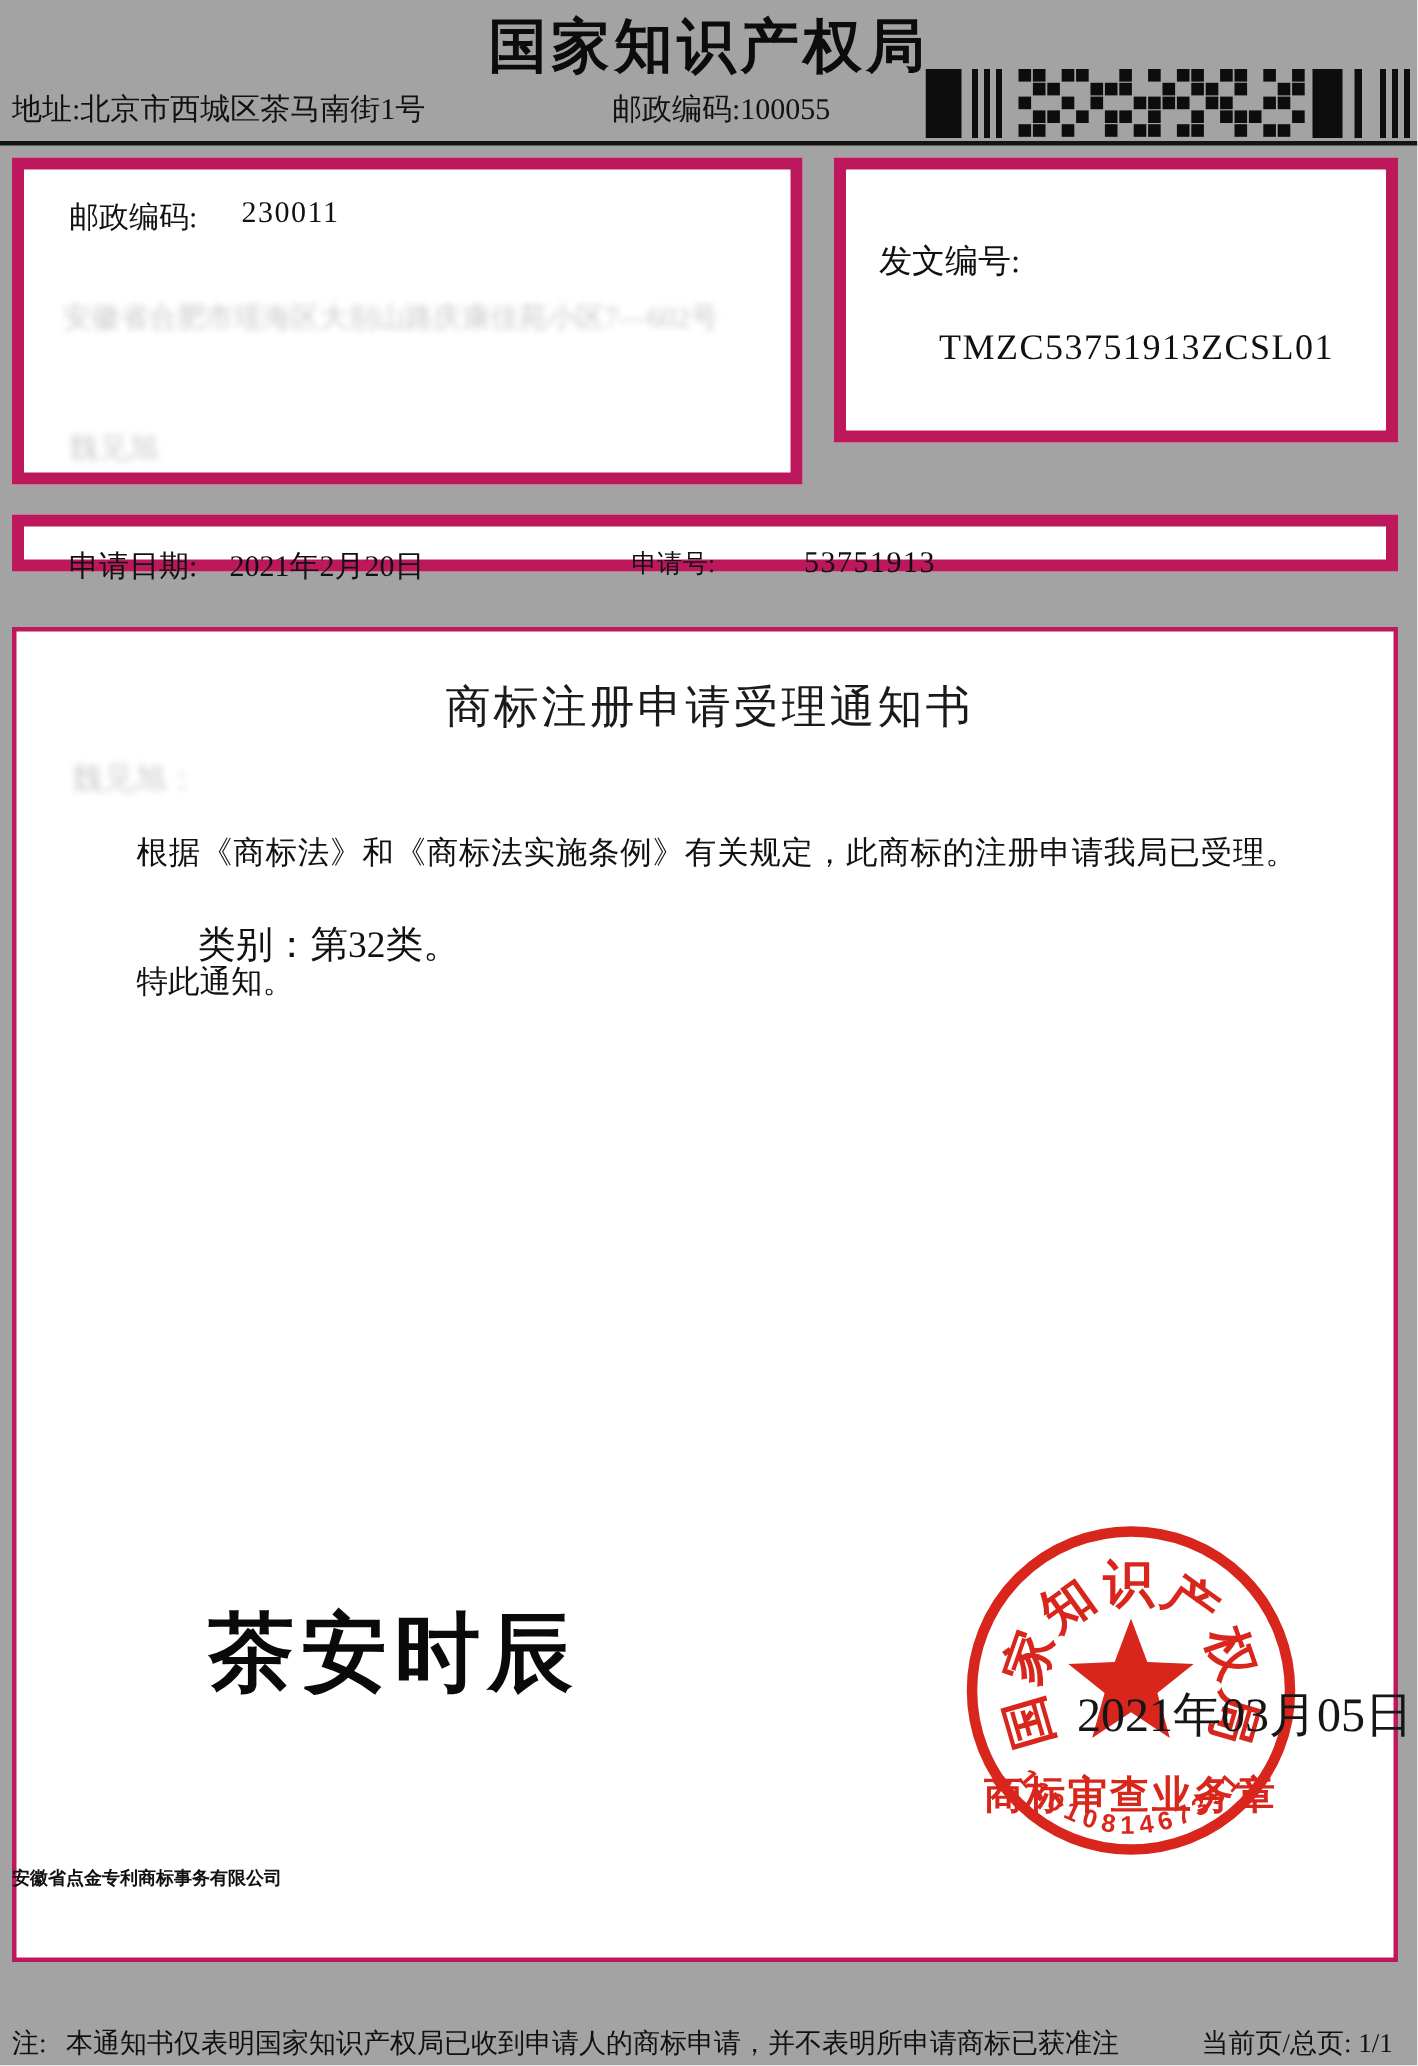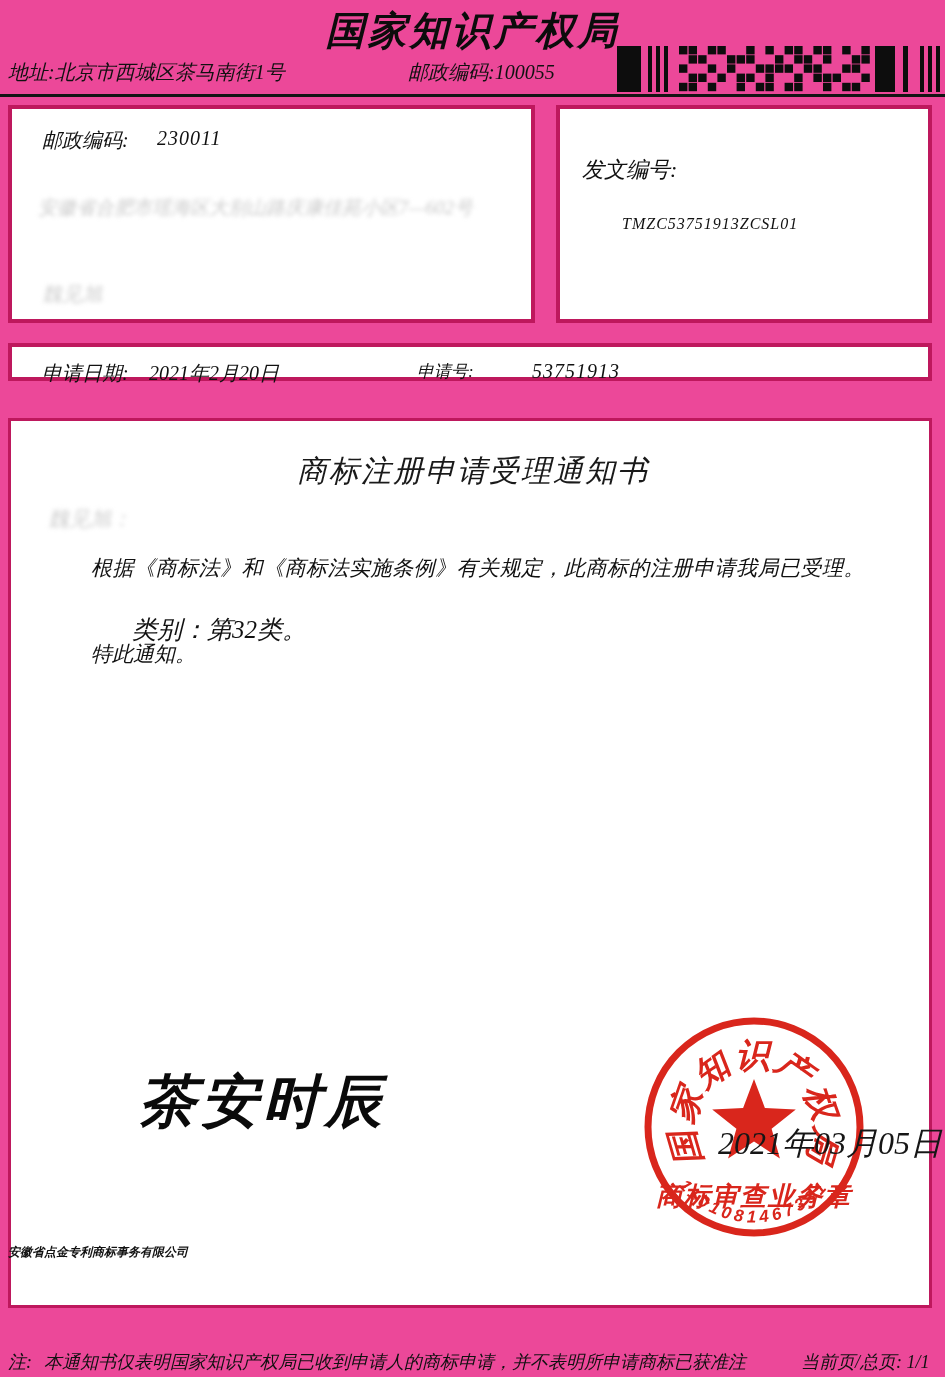--- a/index.html
+++ b/index.html
@@ -1,51 +1,50 @@
 <!DOCTYPE html>
 <html><head>
 <meta charset="utf-8">
 <style>
   html,body { margin:0; padding:0; background:#ffffff; }
   .page {
     position:relative;
     width:945px; height:1377px;
-    background:#ec4899;
+    background:#a3a3a3;
     color:#111;
     font-family:"Liberation Serif","DejaVu Serif",serif;
     overflow:hidden;
-    font-style:italic;
   }
   .abs { position:absolute; }
 
   
   .agency-title {
     top:4px; left:0; width:945px;
     text-align:center;
     font-size:39px; font-weight:bold; letter-spacing:3px;
     color:#0c0c0c;
   }
   .addr-line   { top:59px; left:8px;   font-size:20px;text-align:right; }
   .post-line   { top:59px; left:408px; font-size:20px; }
   .barcode     { top:46px; left:617px; }
   .head-rule   { top:94px; left:0; width:945px; height:3px; background:#141414; }
 
   
-  .box { border:4px solid #be185d; box-sizing:border-box; background:#fff; }
+  .box { border:8px solid #be185d; box-sizing:border-box; background:#fff; }
   .recipient-box { top:105px; left:8px;   width:527px; height:218px; }
-  .issue-box     { top:105px; left:556px; width:376px; height:218px; }
+  .issue-box     { top:105px; left:556px; width:376px; height:190px; }
   .inbox { position:absolute; }
 
   .rb-postcode-label { top:18px; left:30px;  font-size:20px; }
   .rb-postcode-value { top:18px; left:145px; font-size:20px; letter-spacing:1px; }
   .rb-addr  { top:86px;  left:26px; width:470px; font-size:19px; color:#c9c9c9; filter:blur(2px); white-space:nowrap; }
   .rb-name  { top:172px; left:30px; font-size:20px; color:#cfcfcf; filter:blur(2.2px); }
 
   .ib-label { top:46px;  left:22px; font-size:22px; }
-  .ib-value { top:106px; left:62px; font-size:16px; letter-spacing:1px; }
+  .ib-value { top:106px; left:62px; font-size:24px; letter-spacing:1px; }
 
   
   .app-bar { top:343px; left:8px; width:924px; height:38px; }
   .ab-date-label { top:13px; left:30px;  font-size:20px; }
   .ab-date-value { top:13px; left:137px; font-size:20px; }
   .ab-no-label   { top:13px; left:405px; font-size:17px; }
   .ab-no-value   { top:13px; left:520px; font-size:20px; letter-spacing:1px; }
 
   
   .main-box { top:418px; left:8px; width:924px; height:890px; border-width:3px; }

